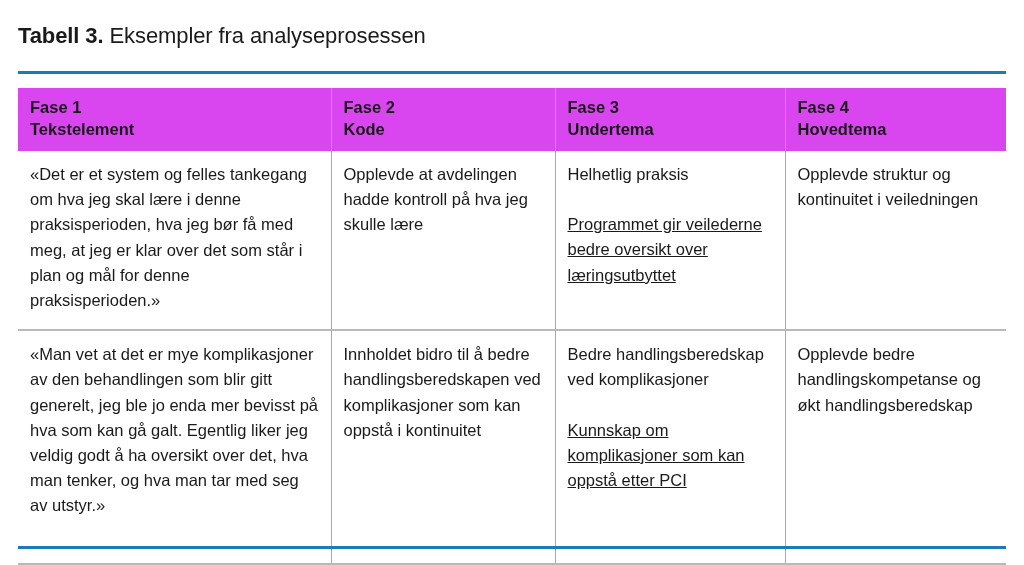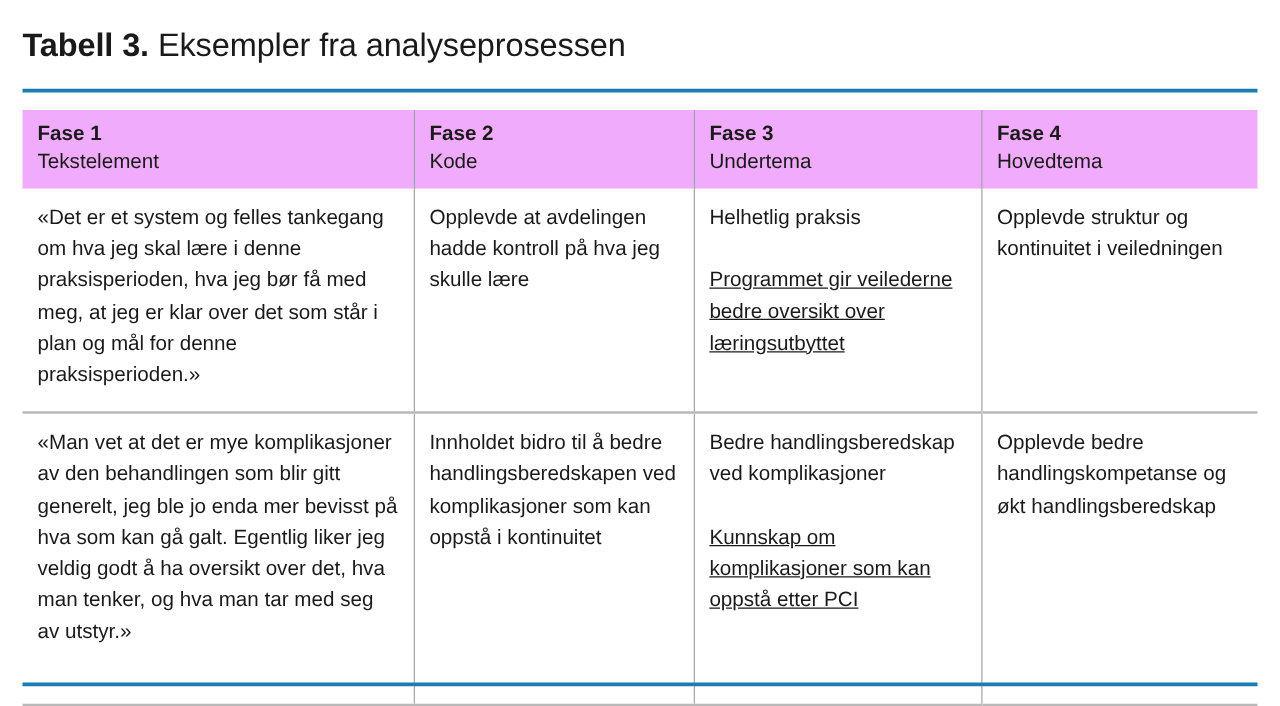--- a/index.html
+++ b/index.html
@@ -21,21 +21,21 @@
     height: 565px;
     box-sizing: border-box;
     padding: 0 16px;
   }
 
   
   .caption {
     position: absolute;
     left: 18px;
     top: 22px;
-    font-size: 26px;
+    font-size: 22px;
     line-height: 28px;
     white-space: nowrap;
     letter-spacing: -0.1px;
   }
   .caption .caption-label {
     font-weight: bold;
   }
   .caption .caption-text {
     font-weight: normal;
   }
@@ -69,38 +69,38 @@
     border-collapse: collapse;
     width: 988px;
     table-layout: fixed;
   }
   table.tbl col.c1 { width: 313px; }
   table.tbl col.c2 { width: 224px; }
   table.tbl col.c3 { width: 230px; }
   table.tbl col.c4 { width: 221px; }
 
   thead tr.head-row {
-    background: #f0abfc;
+    background: #d946ef;
   }
   thead th {
     text-align: left;
     vertical-align: top;
     padding: 9px 12px 11px 12px;
     font-weight: normal;
     border-right: 1px solid #9aa4ad;
   }
   thead th:last-child { border-right: none; }
   .hd-top {
     font-size: 16.5px;
     font-weight: bold;
     line-height: 21px;
   }
   .hd-sub {
     font-size: 16.5px;
-    font-weight: normal;
+    font-weight: bold;
     line-height: 22px;
   }
 
   tbody td {
     vertical-align: top;
     padding: 11px 12px 16px 12px;
     font-size: 16.5px;
     line-height: 25.2px;
     border-right: 1px solid #a8a8a8;
     border-bottom: 2px solid #b9b9b9;

